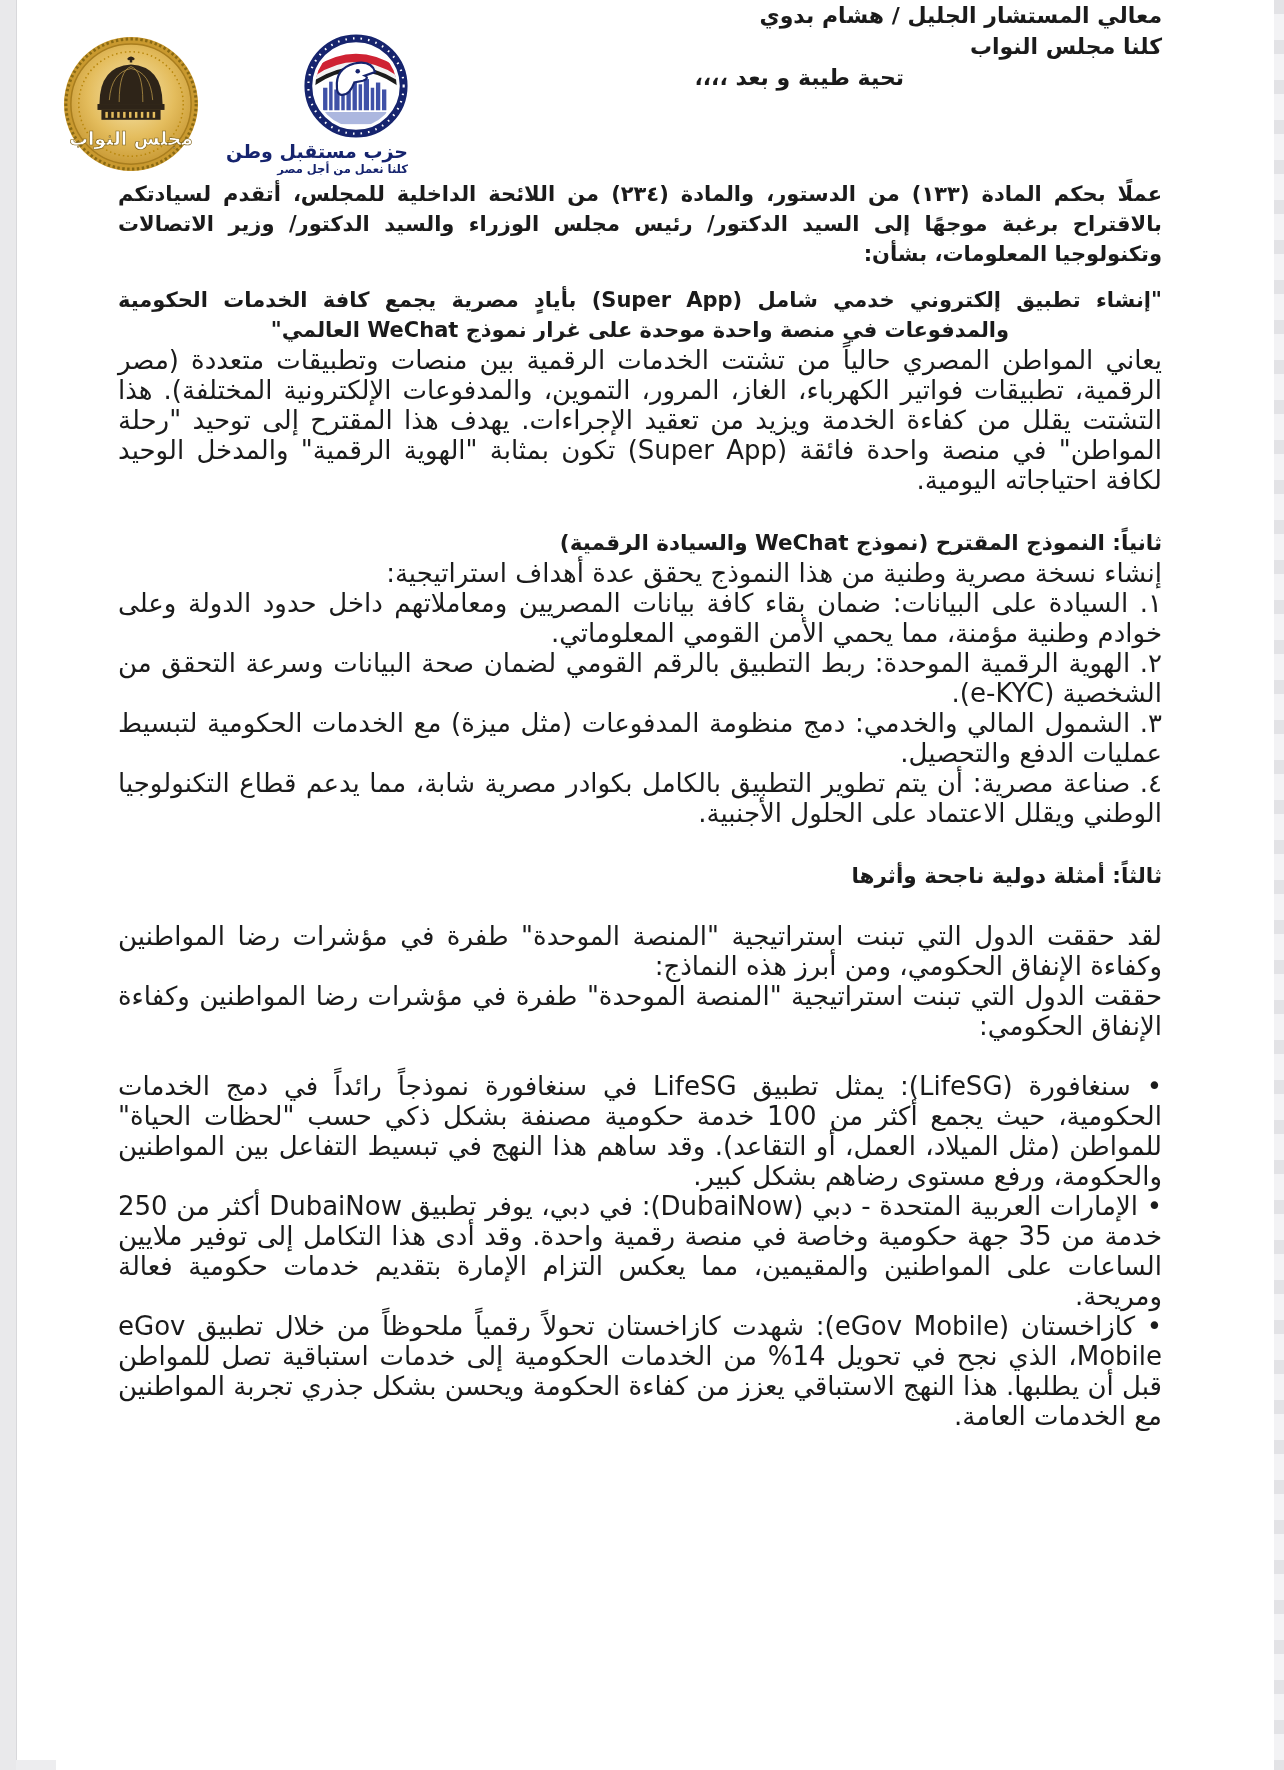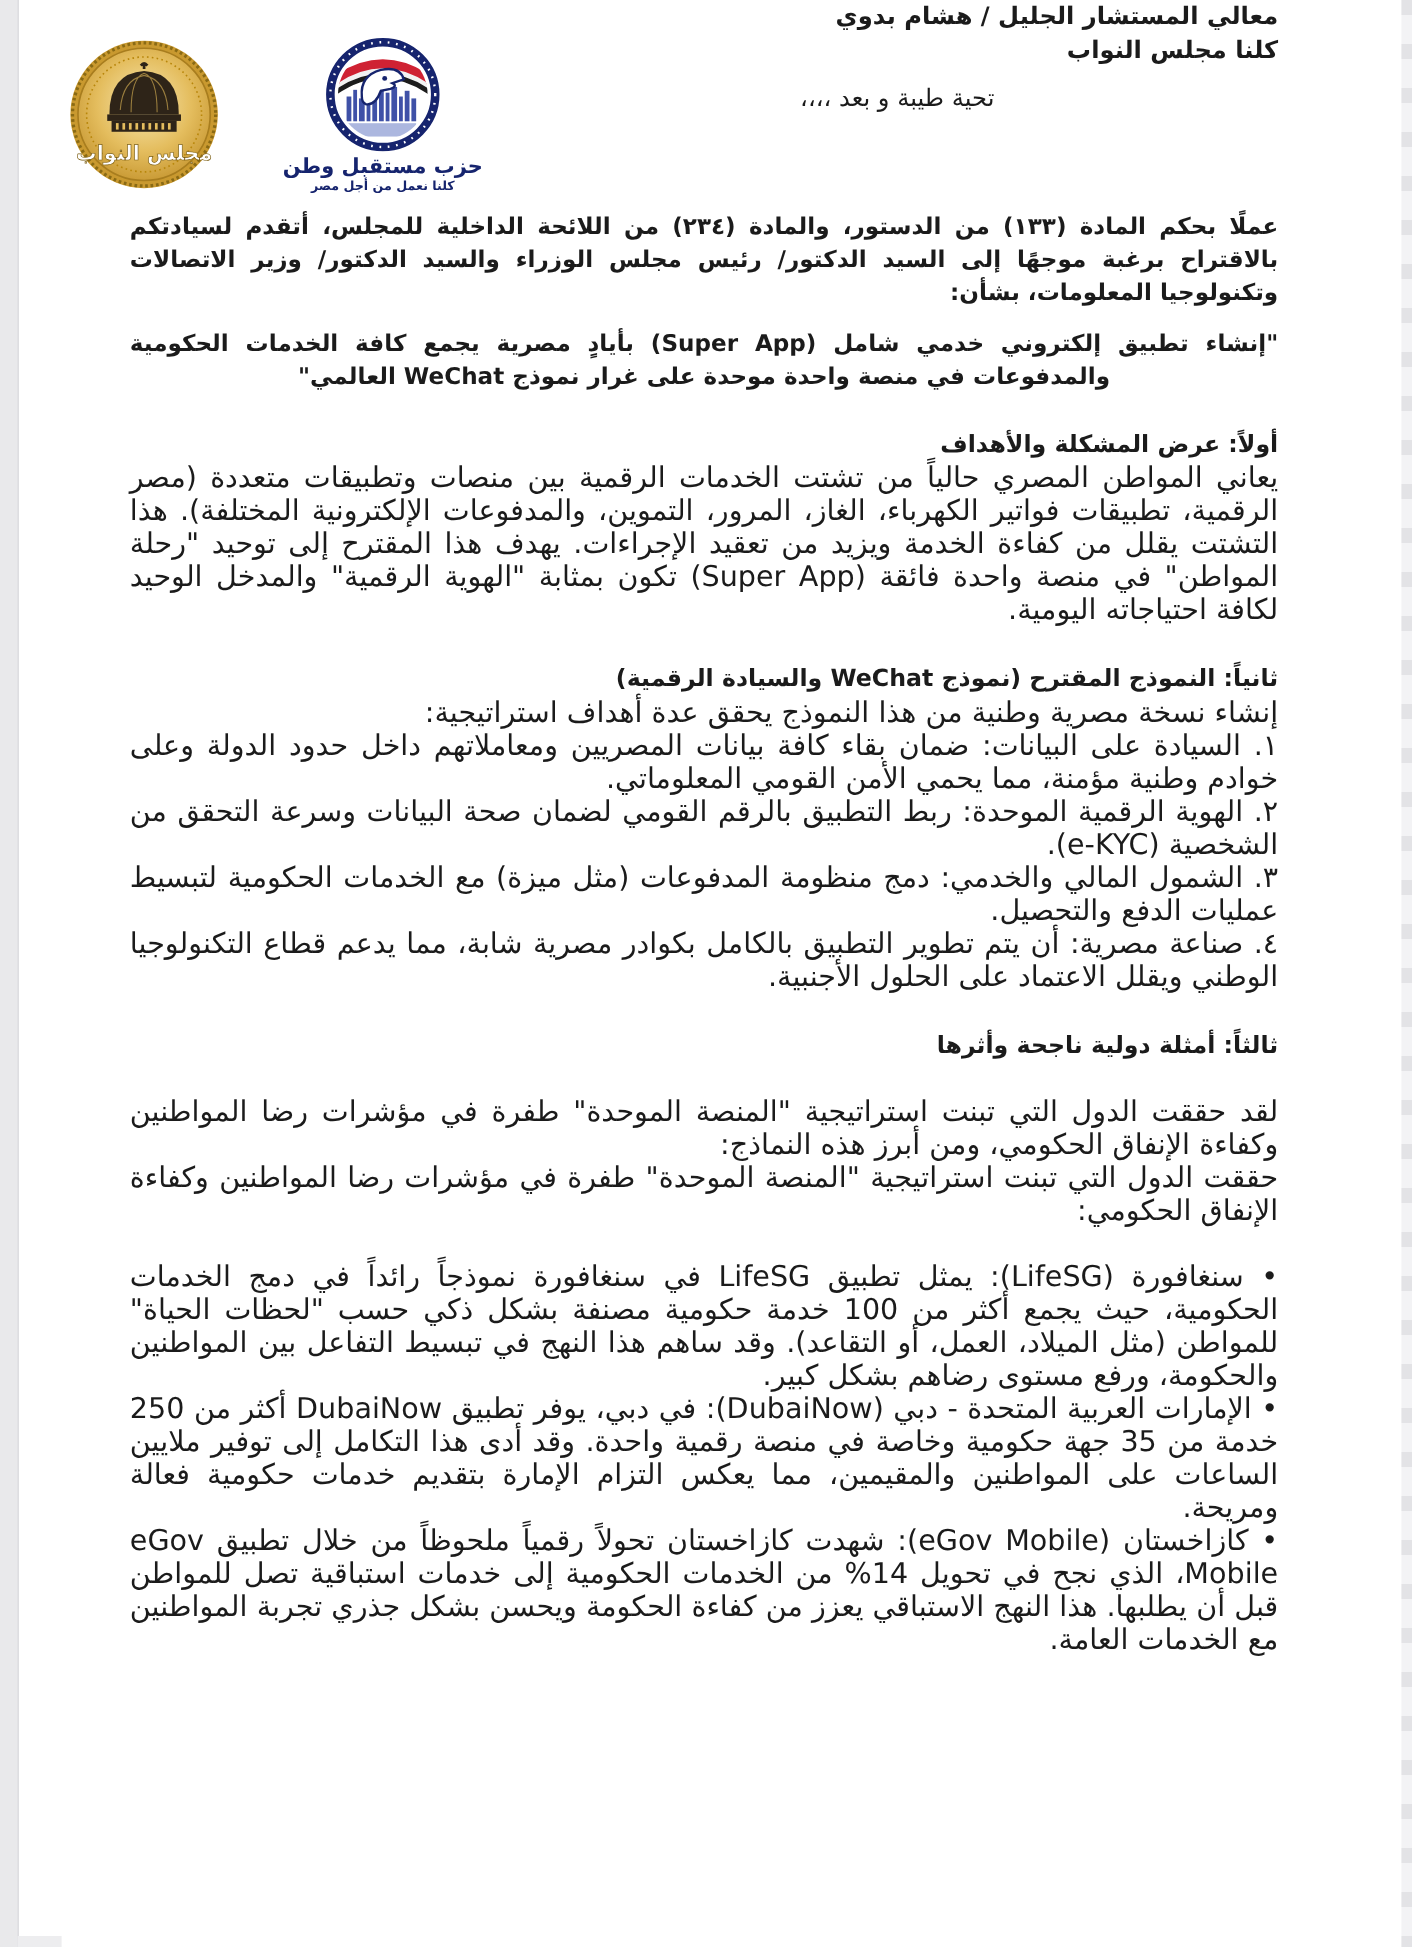--- a/index.html
+++ b/index.html
@@ -20,35 +20,35 @@
     background:repeating-linear-gradient(to bottom,#e3e3e6 0 14px,#f3f3f5 14px 40px);
   }
   .edge-bottom{
     position:absolute;left:16px;bottom:0;width:40px;height:10px;
     background:#ededef;
   }
   .logos{
     position:absolute;top:34px;left:62px;
     display:flex;align-items:flex-start;gap:88px;
   }
-  .party-logo{display:flex;flex-direction:column;align-items:center;width:120px;}
+  .party-logo{display:flex;flex-direction:column;align-items:flex-end;width:120px;}
   .party-title{
     color:#16246e;font-weight:bold;font-size:19px;line-height:22px;margin-top:2px;
     white-space:nowrap;
   }
   .party-subtitle{
     color:#16246e;font-weight:bold;font-size:11.5px;line-height:15px;
     white-space:nowrap;
   }
   .content{
     position:absolute;top:0;left:118px;right:122px;
     direction:rtl;text-align:right;
   }
   .recipient{font-weight:bold;font-size:22px;line-height:31px;}
-  .greeting{font-weight:normal;font-size:22px;line-height:31px;margin-top:12px;margin-right:258px;}
+  .greeting{font-weight:bold;font-size:22px;line-height:31px;margin-top:0;margin-right:258px;}
   .intro{
     margin:86px 0 16px 0;font-weight:bold;font-size:21px;line-height:30px;
     text-align:justify;text-justify:inter-word;
   }
   .subject{margin:0;font-weight:bold;font-size:21px;line-height:30px;
     text-align:justify;text-align-last:center;}
   h2{margin:32px 0 0 0;font-size:21.5px;line-height:31px;font-weight:bold;}
   p.body{margin:0;font-size:26px;line-height:30px;text-align:justify;text-justify:inter-word;}
   p.gap{margin-top:30px;}
 </style>
@@ -138,21 +138,20 @@
   </div>
 
   <div class="content">
     <div class="recipient">معالي المستشار الجليل / هشام بدوي</div>
     <div class="recipient">كلنا مجلس النواب</div>
     <div class="greeting">تحية طيبة و بعد ،،،،</div>
 
     <p class="intro">عملًا بحكم المادة (١٣٣) من الدستور، والمادة (٢٣٤) من اللائحة الداخلية للمجلس، أتقدم لسيادتكم بالاقتراح برغبة موجهًا إلى السيد الدكتور/ رئيس مجلس الوزراء والسيد الدكتور/ وزير الاتصالات وتكنولوجيا المعلومات، بشأن:</p>
     <p class="subject">"إنشاء تطبيق إلكتروني خدمي شامل (Super App) بأيادٍ مصرية يجمع كافة الخدمات الحكومية والمدفوعات في منصة واحدة موحدة على غرار نموذج WeChat العالمي"</p>
 
-    <h2>أولاً: عرض المشكلة والأهداف</h2>
     <p class="body">يعاني المواطن المصري حالياً من تشتت الخدمات الرقمية بين منصات وتطبيقات متعددة (مصر الرقمية، تطبيقات فواتير الكهرباء، الغاز، المرور، التموين، والمدفوعات الإلكترونية المختلفة). هذا التشتت يقلل من كفاءة الخدمة ويزيد من تعقيد الإجراءات. يهدف هذا المقترح إلى توحيد "رحلة المواطن" في منصة واحدة فائقة (Super App) تكون بمثابة "الهوية الرقمية" والمدخل الوحيد لكافة احتياجاته اليومية.</p>
 
     <h2>ثانياً: النموذج المقترح (نموذج WeChat والسيادة الرقمية)</h2>
     <p class="body">إنشاء نسخة مصرية وطنية من هذا النموذج يحقق عدة أهداف استراتيجية:</p>
     <p class="body">١. السيادة على البيانات: ضمان بقاء كافة بيانات المصريين ومعاملاتهم داخل حدود الدولة وعلى خوادم وطنية مؤمنة، مما يحمي الأمن القومي المعلوماتي.</p>
     <p class="body">٢. الهوية الرقمية الموحدة: ربط التطبيق بالرقم القومي لضمان صحة البيانات وسرعة التحقق من الشخصية (e-KYC).</p>
     <p class="body">٣. الشمول المالي والخدمي: دمج منظومة المدفوعات (مثل ميزة) مع الخدمات الحكومية لتبسيط عمليات الدفع والتحصيل.</p>
     <p class="body">٤. صناعة مصرية: أن يتم تطوير التطبيق بالكامل بكوادر مصرية شابة، مما يدعم قطاع التكنولوجيا الوطني ويقلل الاعتماد على الحلول الأجنبية.</p>
 
     <h2>ثالثاً: أمثلة دولية ناجحة وأثرها</h2>

